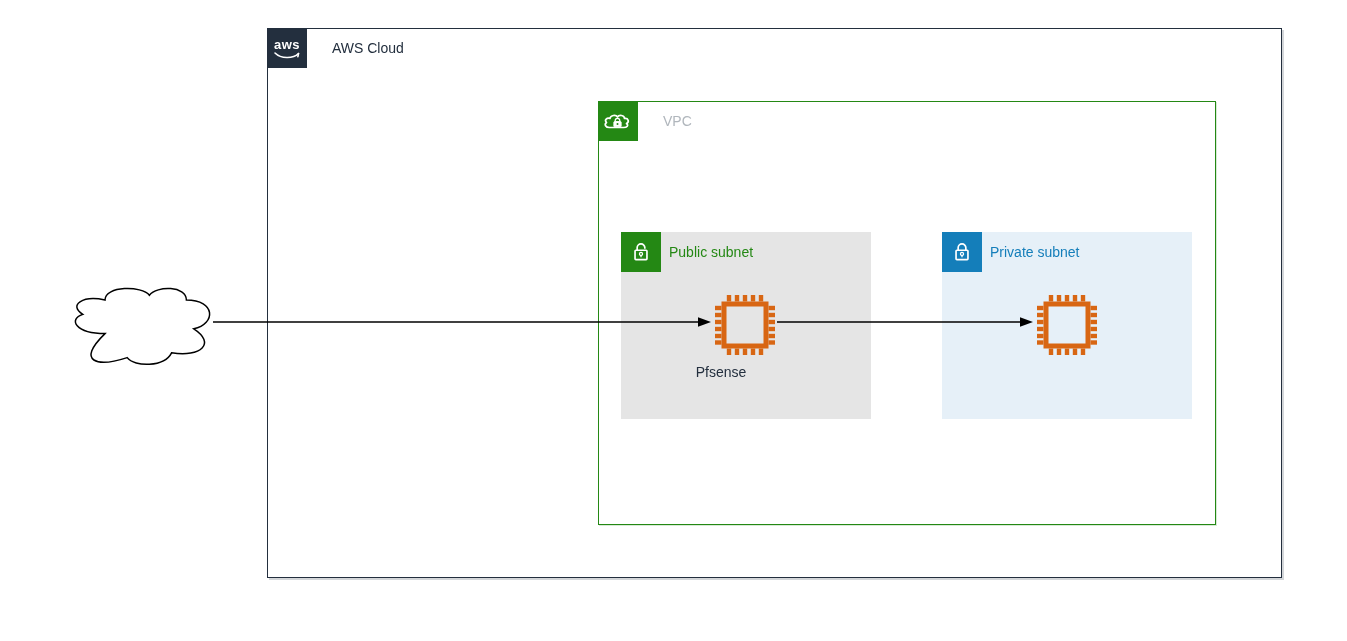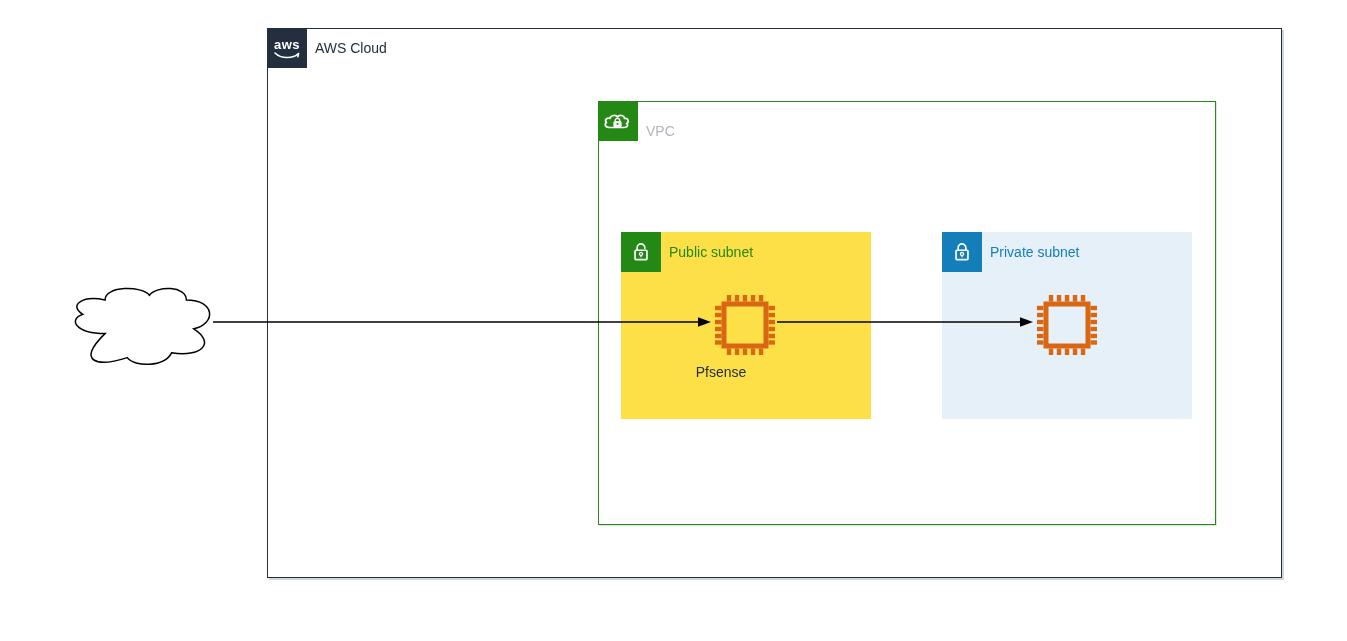--- a/index.html
+++ b/index.html
@@ -19,36 +19,36 @@
   .group-badge{
     width:40px;height:40px;left:-1px;top:-1px;
     display:flex;align-items:center;justify-content:center;
   }
   .aws-badge{background:#232F3E;flex-direction:column;}
   .aws-badge .aws-word{
     color:#ffffff;font-size:13px;font-weight:700;line-height:13px;
     letter-spacing:0.5px;margin-top:3px;
   }
   .group-label{
-    left:47px;top:-1px;height:40px;display:flex;align-items:center;
+    left:64px;top:-1px;height:40px;display:flex;align-items:center;
     font-size:14px;color:#232F3E;white-space:nowrap;
   }
 
   
   .vpc-box{
     left:330px;top:72px;width:616px;height:422px;
     border:1px solid #248814;background:transparent;
     box-shadow:1px 1px 0 rgba(36,136,20,0.18);
   }
   .vpc-badge{background:#248814;}
-  .vpc-label{color:#B0B6BC;margin-top:10px;}
+  .vpc-label{color:#B0B6BC;}
 
   
   .subnet{width:250px;height:187px;top:130px;}
-  .public-subnet{left:22px;background:#fde047;}
+  .public-subnet{left:22px;background:#e5e5e5;}
   .private-subnet{left:343px;background:#E6F0F8;}
   .subnet-badge{left:0;top:0;}
   .public-badge{background:#248814;}
   .private-badge{background:#147EBA;}
   .subnet-label{
     left:48px;top:0;height:40px;display:flex;align-items:center;
     font-size:14px;white-space:nowrap;
   }
   .public-subnet .subnet-label{color:#248814;}
   .private-subnet .subnet-label{color:#147EBA;}

